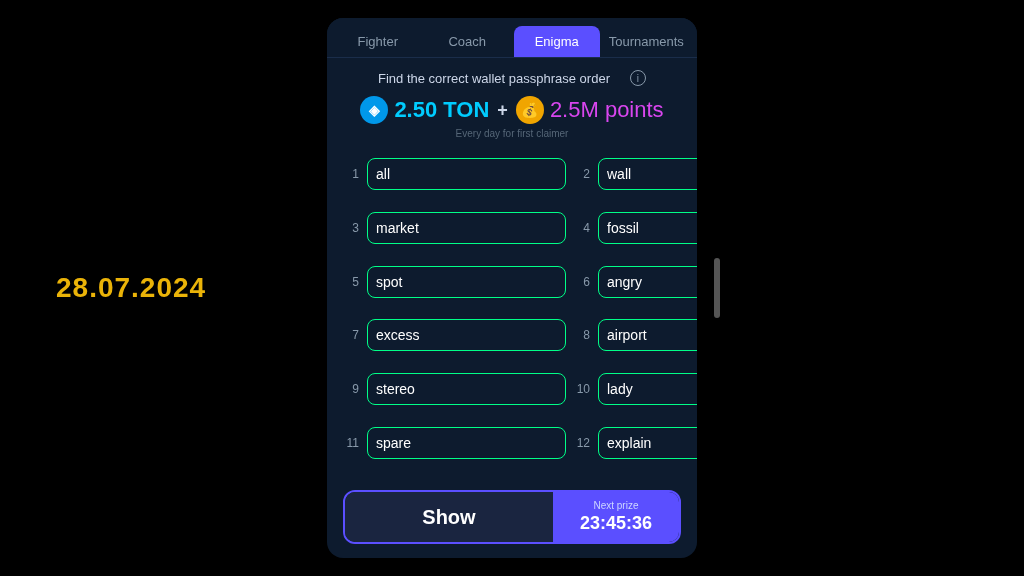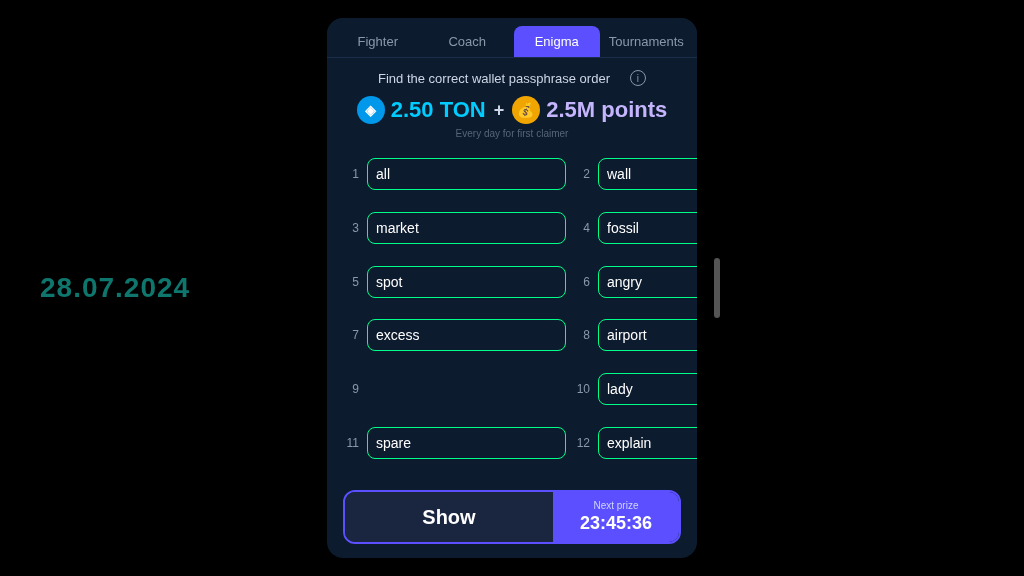--- a/index.html
+++ b/index.html
@@ -10,24 +10,24 @@
       display: flex;
       align-items: center;
       justify-content: center;
       font-family: -apple-system, BlinkMacSystemFont, 'Segoe UI', sans-serif;
       overflow: hidden;
       position: relative;
     }
 
     .date-overlay {
       position: absolute;
-      left: 40px;
+      left: 56px;
       top: 50%;
       transform: translateY(-50%);
-      color: #0f766e;
+      color: #eab308;
       font-size: 28px;
       font-weight: 900;
       letter-spacing: 1px;
     }
 
     .app-container {
       width: 370px;
       background: #0d1b2e;
       border-radius: 16px;
       overflow: hidden;
@@ -133,23 +133,23 @@
       width: 28px;
       height: 28px;
       background: #f0a500;
       border-radius: 50%;
       display: flex;
       align-items: center;
       justify-content: center;
       font-size: 14px;
     }
     .points-amount {
-      color: #c4b5fd;
+      color: #d946ef;
       font-size: 22px;
-      font-weight: 700;
+      font-weight: 400;
     }
 
     .subtitle {
       text-align: center;
       color: #556677;
       font-size: 10px;
       margin-bottom: 12px;
     }
 
     
@@ -295,20 +295,21 @@
         <div class="word-cell">
           <span class="word-num">7</span>
           <input class="word-input" readonly="" value="excess" style="">
         </div>
         <div class="word-cell">
           <span class="word-num">8</span>
           <input class="word-input" readonly="" value="airport" style="">
         </div>
         <div class="word-cell">
           <span class="word-num">9</span>
+          <input class="word-input" readonly="" value="stereo" style="">
         </div>
         <div class="word-cell">
           <span class="word-num">10</span>
           <input class="word-input" readonly="" value="lady" style="">
         </div>
         <div class="word-cell">
           <span class="word-num">11</span>
           <input class="word-input" readonly="" value="spare" style="">
         </div>
         <div class="word-cell">

